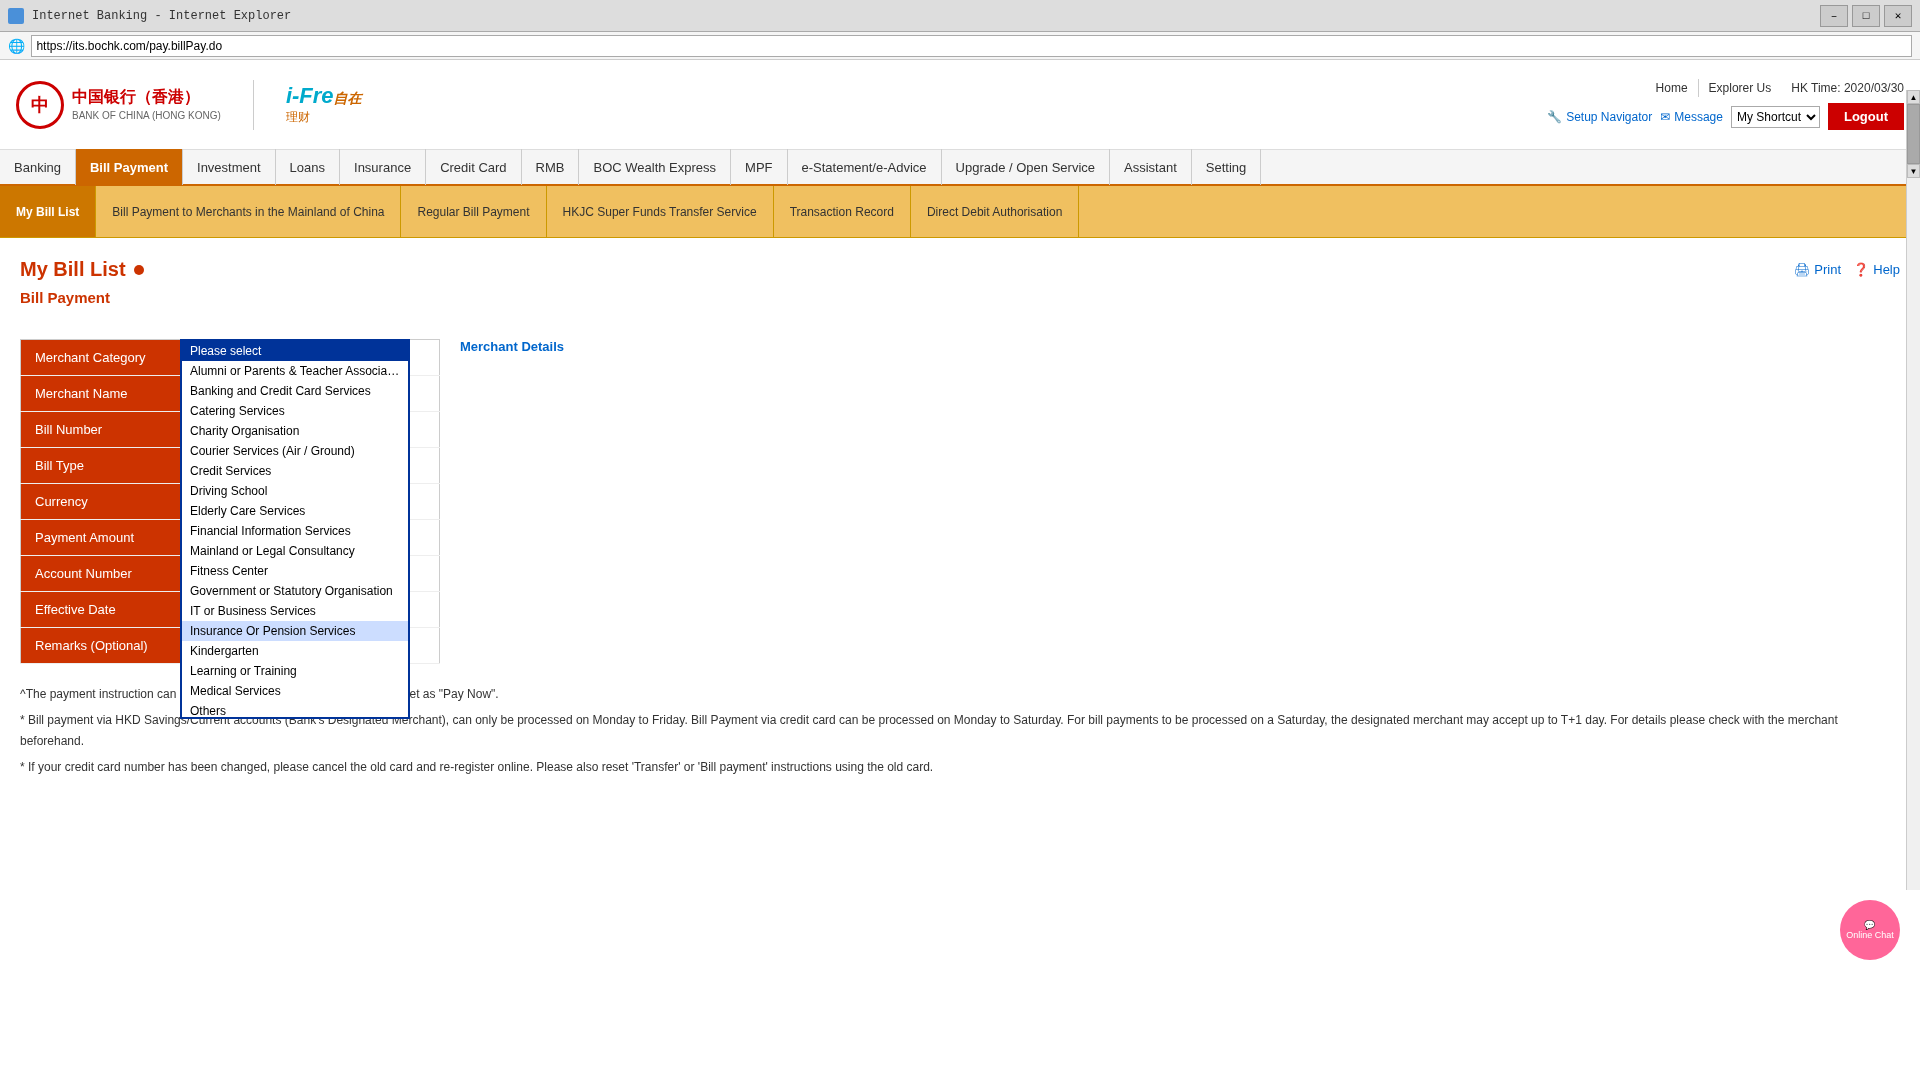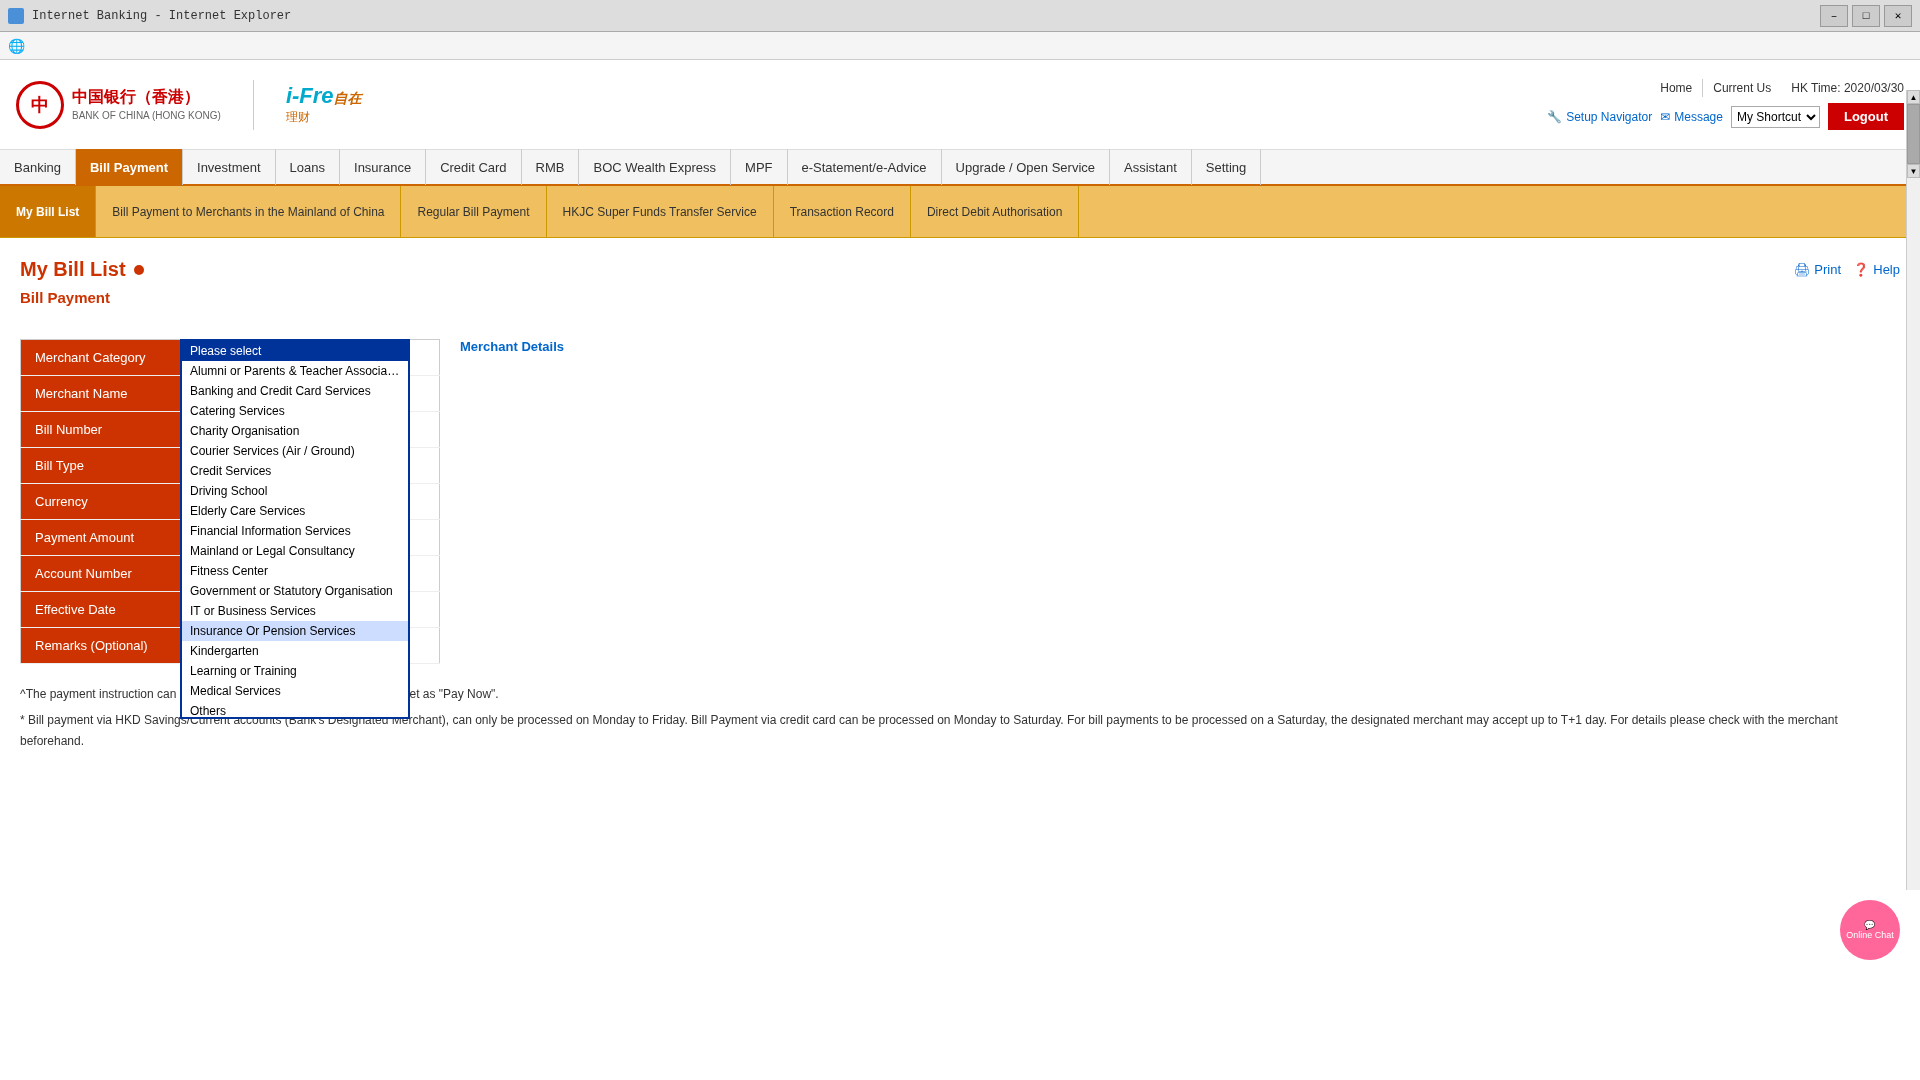--- a/index.html
+++ b/index.html
@@ -249,20 +249,21 @@
   <span class="title-bar-title">Internet Banking - Internet Explorer</span>
   <div class="title-bar-controls">
     <div class="title-bar-btn">–</div>
     <div class="title-bar-btn">□</div>
     <div class="title-bar-btn">✕</div>
   </div>
 </div>
 
 <div class="address-bar">
   <span class="address-icon">🌐</span>
+  <input class="address-input" type="text" value="https://its.bochk.com/pay.billPay.do" style="">
 </div>
 
 <div class="header">
   <div class="logo-area">
     <div class="boc-logo">
       <div class="boc-circle">中</div>
       <div class="boc-text">
         <div class="cn">中国银行（香港）</div>
         <div class="en">BANK OF CHINA (HONG KONG)</div>
       </div>
@@ -271,21 +272,21 @@
     <div>
       <div class="ifre-logo">i-Fre<span style="font-size:14px; color:#cc6600;">自在</span></div>
       <div class="ifre-sub">理财</div>
     </div>
   </div>
 
   <div class="header-right">
     <div style="display:flex; align-items:center; gap:0;">
       <div class="header-top-links">
         <span>Home</span>
-        <span>Current Us</span>
+        <span>Explorer Us</span>
       </div>
       <span class="hk-time" style="padding-left:10px;">HK Time: 2020/03/30</span>
     </div>
     <div class="header-bottom">
       <div class="nav-item-small">
         <span>🔧</span>
         <span>Setup Navigator</span>
       </div>
       <div class="nav-item-small">
         <span>✉</span>
@@ -427,20 +428,21 @@
 
     <div class="merchant-details-area">
       <div class="merchant-details-title">Merchant Details</div>
     </div>
 
   </div>
 
   <div class="bottom-notes">
     <div class="note">^The payment instruction can only be cancelled if the "Effective Date" is set as "Pay Now".</div>
     <div class="note">* Bill payment via HKD Savings/Current accounts (Bank's Designated Merchant), can only be processed on Monday to Friday. Bill Payment via credit card can be processed on Monday to Saturday. For bill payments to be processed on a Saturday, the designated merchant may accept up to T+1 day. For details please check with the merchant beforehand.</div>
+    <div class="note">* If your credit card number has been changed, please cancel the old card and re-register online. Please also reset 'Transfer' or 'Bill payment' instructions using the old card.</div>
   </div>
 
 </div>
 
 <div class="online-chat">
   <span>💬</span>
   <span>Online Chat</span>
 </div>
 
 <div class="page-scrollbar">

